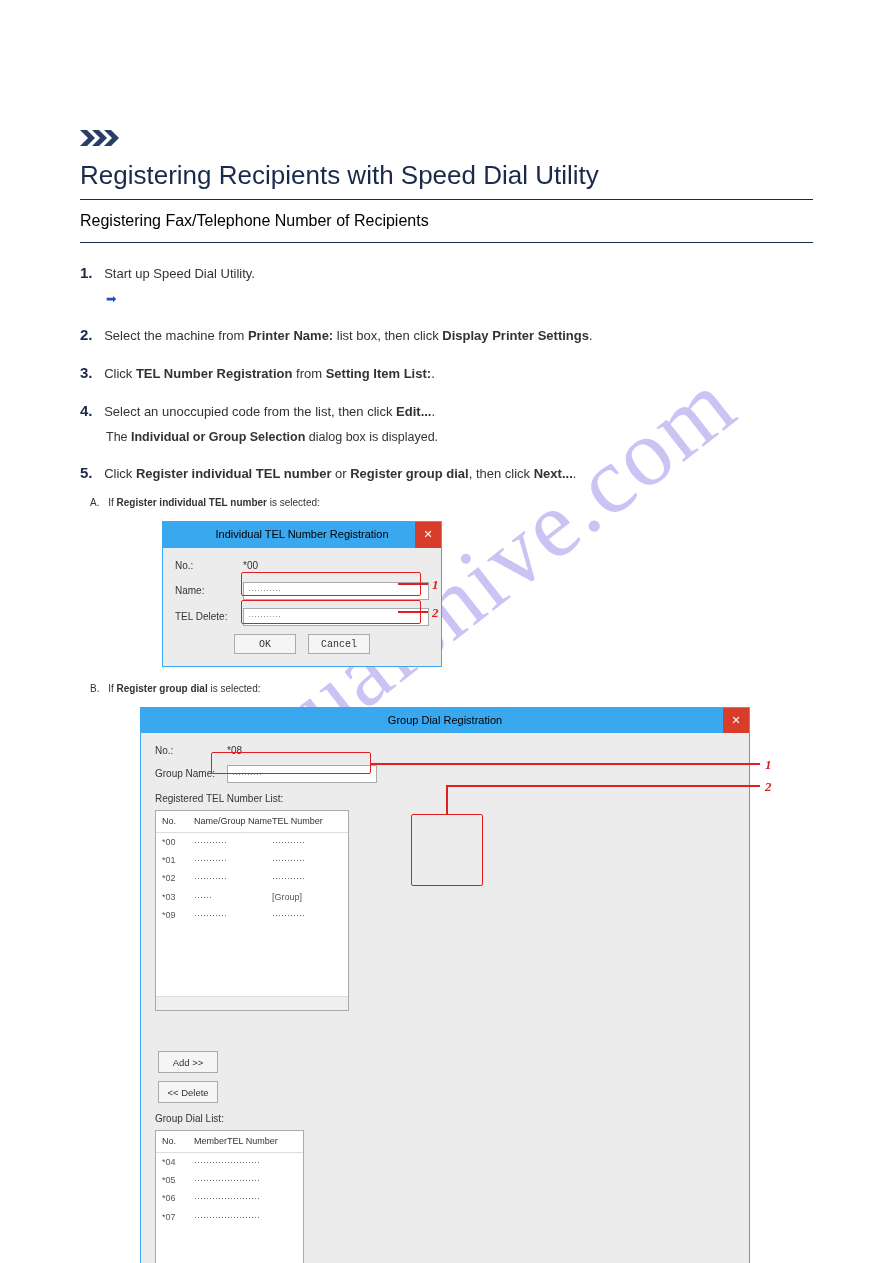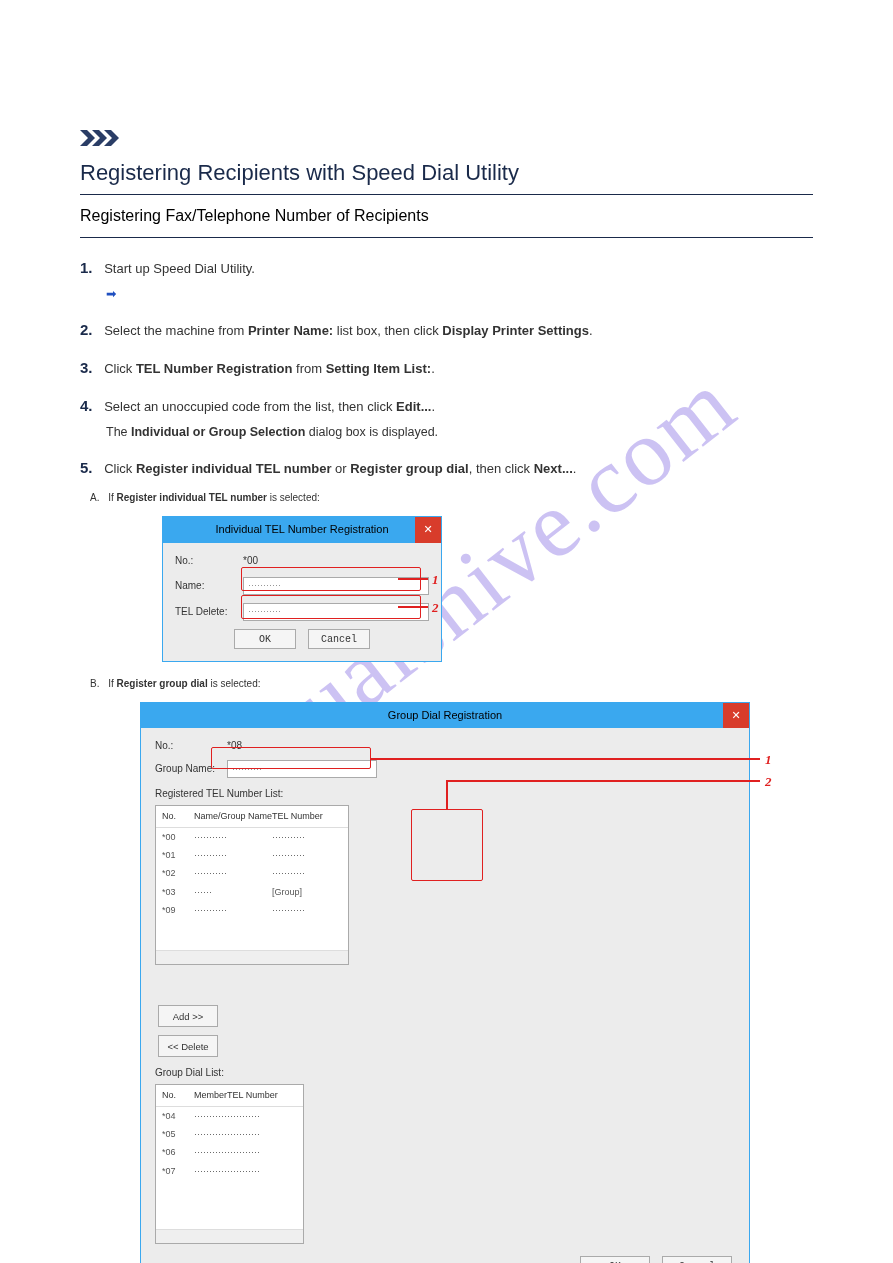--- a/index.html
+++ b/index.html
@@ -20,21 +20,21 @@
   .section-header {
     margin-top: 70px;
     margin-bottom: 10px;
   }
   .arrows {
     display: inline-block;
     margin-bottom: 4px;
   }
   .arrows svg { display: block; }
   .title {
-    font-size: 22px;
+    font-size: 26px;
     color: #1a2a4a;
     margin: 6px 0 8px 0;
   }
   .subtitle {
     color: #000000;
     font-size: 16px;
     padding: 12px 0;
     border-top: 1px solid #1a2a4a;
     border-bottom: 1px solid #1a2a4a;
   }
@@ -112,21 +112,21 @@
     width: 610px;
     border: 1px solid #3aa8ef;
     background: #ececec;
     font-size: 10px;
     position: relative;
   }
   .d2body { padding: 10px 14px 14px 14px; }
   .d2top { display: flex; align-items: center; margin-bottom: 6px; }
   .d2lists { display: flex; gap: 8px; align-items: flex-start; margin-top: 8px; flex-direction: column; }
   .listbox {
-    flex: 1; background: #fff; border: 1px solid #aaa; height: 160px;
+    flex: 1; background: #fff; border: 1px solid #aaa; height: 201px;
     overflow: hidden; position: relative; font-size: 9px;
   }
   .listhead { display: flex; padding: 3px 6px; border-bottom: 1px solid #ddd; color: #333; }
   .listrow { display: flex; padding: 2px 6px; color: #555; }
   .c1 { width: 32px; }
   .c2 { flex: 1; }
   .c3 { width: 70px; }
   .midcol { width: 66px; display: flex; flex-direction: column; gap: 8px; margin-top: 32px; align-items: center; }
   .midbtn { width: 60px; height: 22px; line-height: 22px; text-align: center; background: #f5f5f5; border: 1px solid #aaa; font-size: 9.5px; }
   .scrollhint { position: absolute; bottom: 0; left: 0; right: 0; height: 14px; display: flex; }

